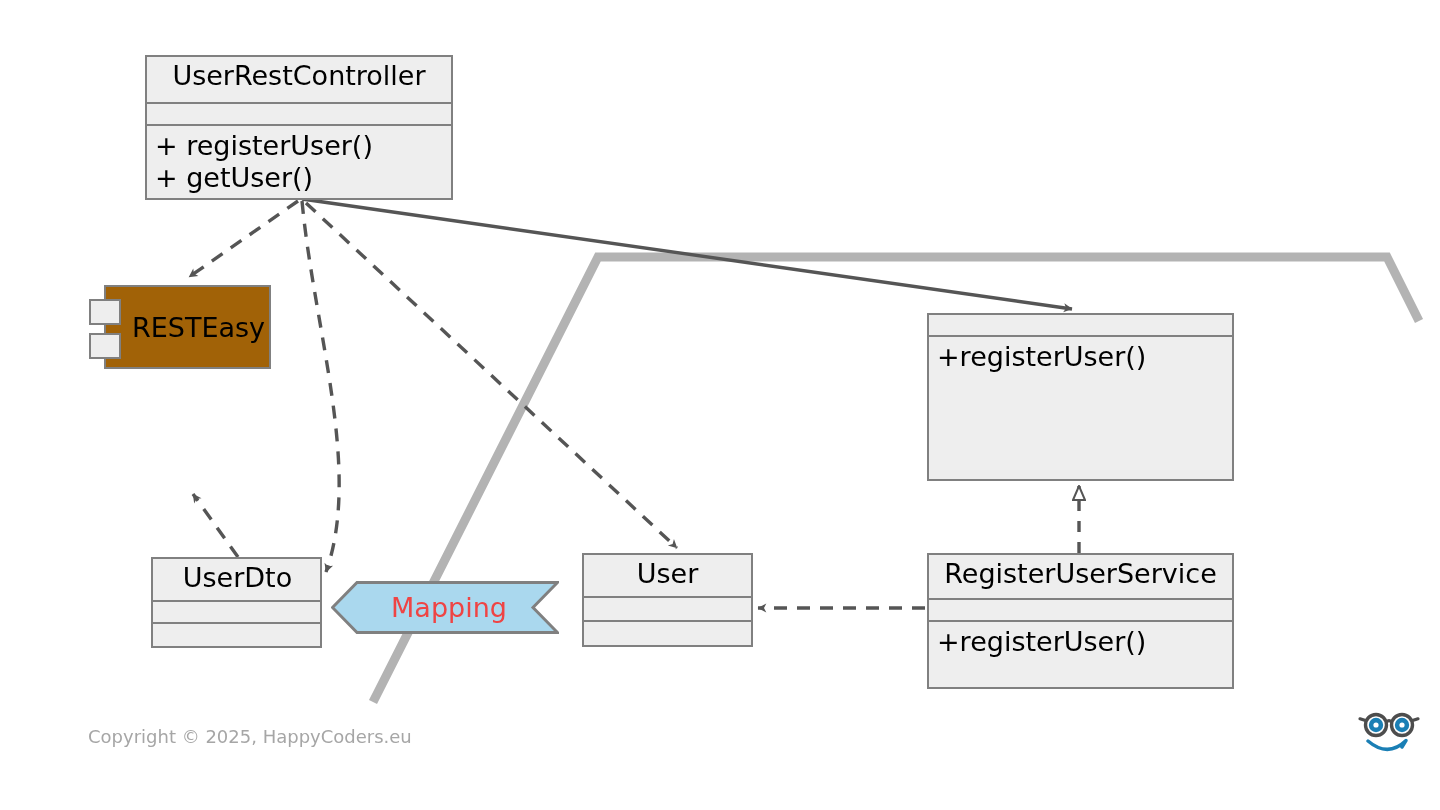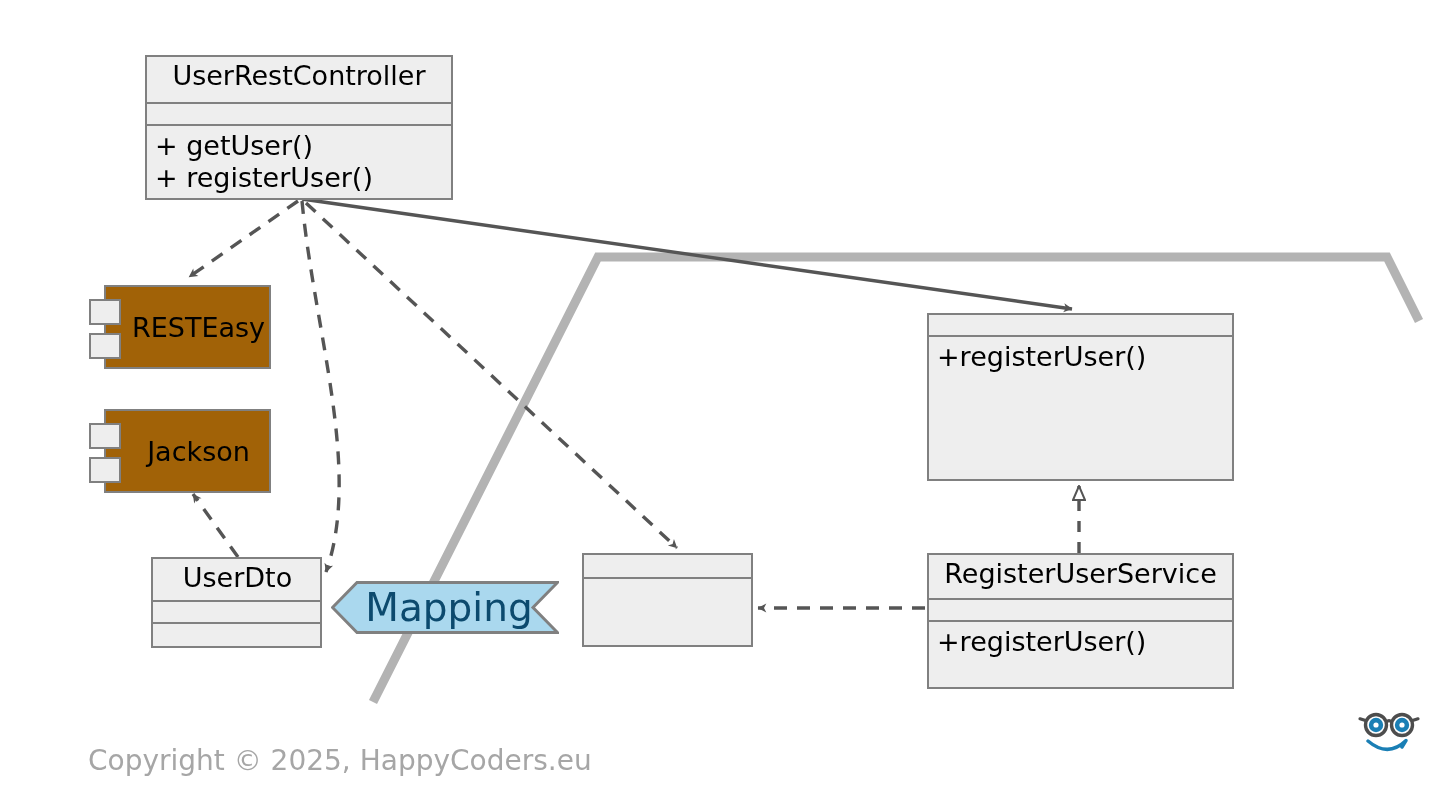--- a/index.html
+++ b/index.html
@@ -89,31 +89,31 @@
     position: absolute;
   }
   .chevron-label {
     position: absolute;
     left: 0; top: 0;
     width: 100%;
     height: 100%;
     display: flex;
     align-items: center;
     justify-content: center;
-    font-size: 39px;
-    color: #0c4a6e;
+    font-size: 27px;
+    color: #ef4444;
     padding-left: 8px;
     box-sizing: border-box;
   }
   
   #copyright {
     position: absolute;
     left: 56px;
-    top: 744px;
-    font-size: 28px;
+    top: 726px;
+    font-size: 18px;
     color: #a6a6a6;
     white-space: nowrap;
   }
   #logo {
     position: absolute;
     left: 1322px;
     top: 706px;
     width: 72px;
     height: 54px;
   }
@@ -151,36 +151,31 @@
 
     <line x1="893" y1="608" x2="726" y2="608" stroke="#555555" stroke-width="3.4" stroke-dasharray="13 10" marker-end="url(#openArrow)"></line>
   </svg>
 
   <div class="uml-box" style="left:113px; top:55px; width:308px; height:145px;">
     <div class="uml-band uml-title" style="height:47px;">
       <span class="uml-name">UserRestController</span>
     </div>
     <div class="uml-band uml-empty"></div>
     <div class="uml-band last uml-members">
+      <div>+ registerUser()</div>
       <div>+ getUser()</div>
-      <div>+ registerUser()</div>
     </div>
   </div>
 
   <div class="uml-component" style="left:72px; top:285px; width:167px; height:84px;">
     <span class="comp-tab" style="top:12px;"></span>
     <span class="comp-tab" style="top:46px;"></span>
     <span class="comp-label">RESTEasy</span>
   </div>
 
-  <div class="uml-component" style="left:72px; top:409px; width:167px; height:84px;">
-    <span class="comp-tab" style="top:12px;"></span>
-    <span class="comp-tab" style="top:46px;"></span>
-    <span class="comp-label">Jackson</span>
-  </div>
 
   <div class="uml-box" style="left:895px; top:313px; width:307px; height:168px;">
     <div class="uml-band uml-empty"></div>
     <div class="uml-band last uml-members">
       <div>+registerUser()</div>
     </div>
   </div>
 
   <div class="uml-box" style="left:895px; top:553px; width:307px; height:136px;">
     <div class="uml-band uml-title" style="height:45px;text-align:center;">
@@ -194,20 +189,23 @@
 
   <div class="uml-box" style="left:119px; top:557px; width:171px; height:91px;">
     <div class="uml-band uml-title" style="height:43px;padding-left:8px;">
       <span class="uml-name">UserDto</span>
     </div>
     <div class="uml-band" style="height:22px;"></div>
     <div class="uml-band last" style="height:22px;"></div>
   </div>
 
   <div class="uml-box" style="left:550px; top:553px; width:171px; height:94px;">
+    <div class="uml-band uml-title" style="height:43px;">
+      <span class="uml-name">User</span>
+    </div>
     <div class="uml-band" style="height:24px;"></div>
     <div class="uml-band last" style="height:23px;"></div>
   </div>
 
   <div class="chevron-wrap" style="left:299px; top:581px; width:228px; height:53px;">
     <svg width="228" height="53" viewBox="0 0 228 53" preserveAspectRatio="none">
       <polygon points="1.5,26.5 26,1.5 226.5,1.5 202,26.5 226.5,51.5 26,51.5" fill="#aad8ee" stroke="#808080" stroke-width="3"></polygon>
     </svg>
     <span class="chevron-label">Mapping</span>
   </div>

